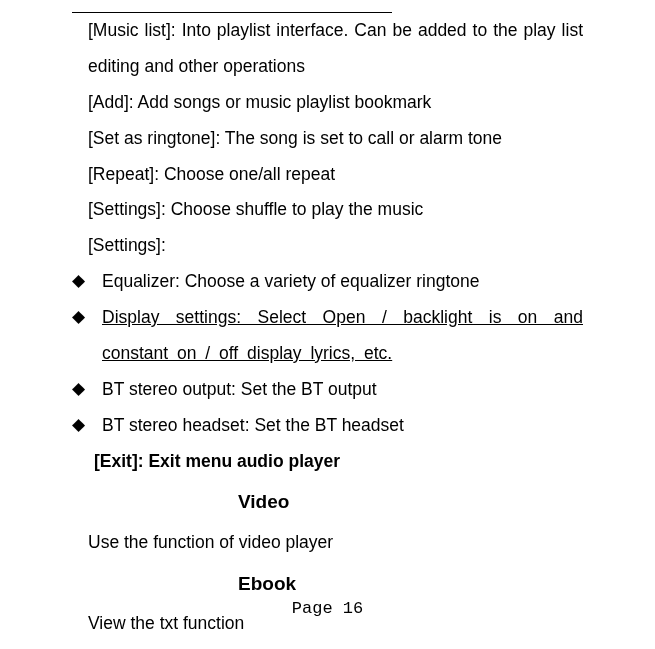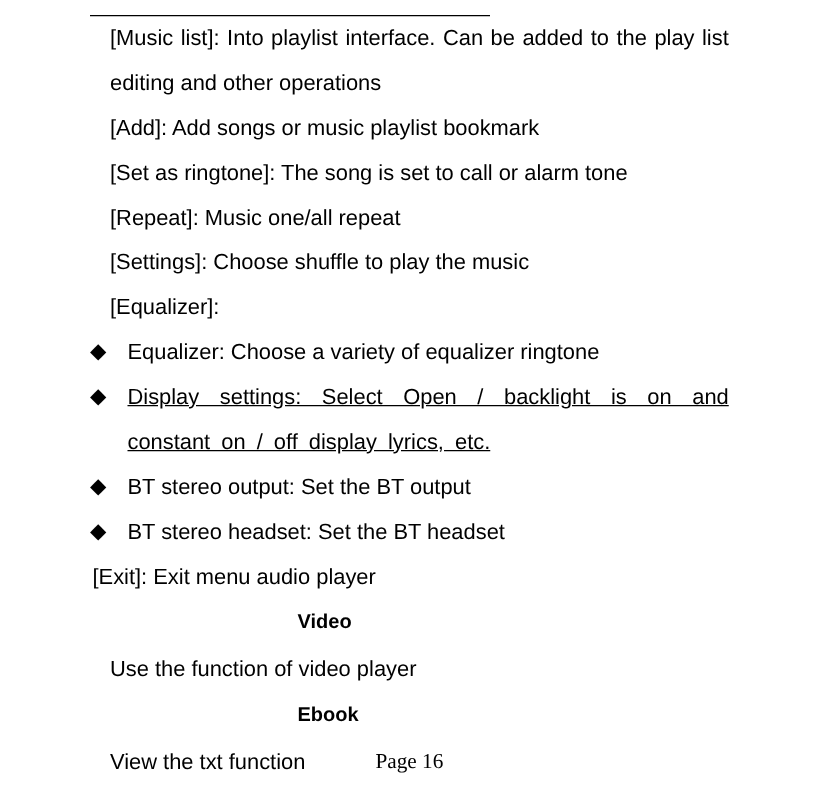--- a/index.html
+++ b/index.html
@@ -47,50 +47,51 @@
     }
     .bullet-text {
       flex: 1;
       text-align: justify;
     }
     .bullet-text.spaced {
       word-spacing: 4px;
       text-decoration: underline;
     }
     .indent-small {
-      margin-left: 14px;
+      margin-left: 34px;
+      font-weight: bold;
     }
     .heading {
       font-weight: bold;
-      font-size: 16px;
+      font-size: 19px;
       text-align: left;
       margin-left: 178px;
       line-height: 2.4;
     }
     .page-num {
       position: absolute;
       bottom: 22px;
       left: 0;
       width: 655px;
       text-align: center;
-      font-family: Liberation Serif, serif;
+      font-family: Liberation Mono, monospace;
       font-size: 17px;
     }
   </style>
 </head>
 <body>
 
 <hr class="hr-line">
 
 <div class="para">[Music list]: Into playlist interface. Can be added to the play list editing and other operations</div>
 <div class="para">[Add]: Add songs or music playlist bookmark</div>
 <div class="para">[Set as ringtone]: The song is set to call or alarm tone</div>
-<div class="para">[Repeat]: Music one/all repeat</div>
+<div class="para">[Repeat]: Choose one/all repeat</div>
 <div class="para">[Settings]: Choose shuffle to play the music</div>
-<div class="para">[Equalizer]:</div>
+<div class="para">[Settings]:</div>
 
 <div class="bullet-list">
   <div class="bullet-row">
     <span class="diamond">◆</span>
     <span class="bullet-text"> Equalizer: Choose a variety of equalizer ringtone</span>
   </div>
   <div class="bullet-row">
     <span class="diamond">◆</span>
     <span class="bullet-text spaced">Display settings: Select Open / backlight is on and constant on / off display lyrics, etc.</span>
   </div>

